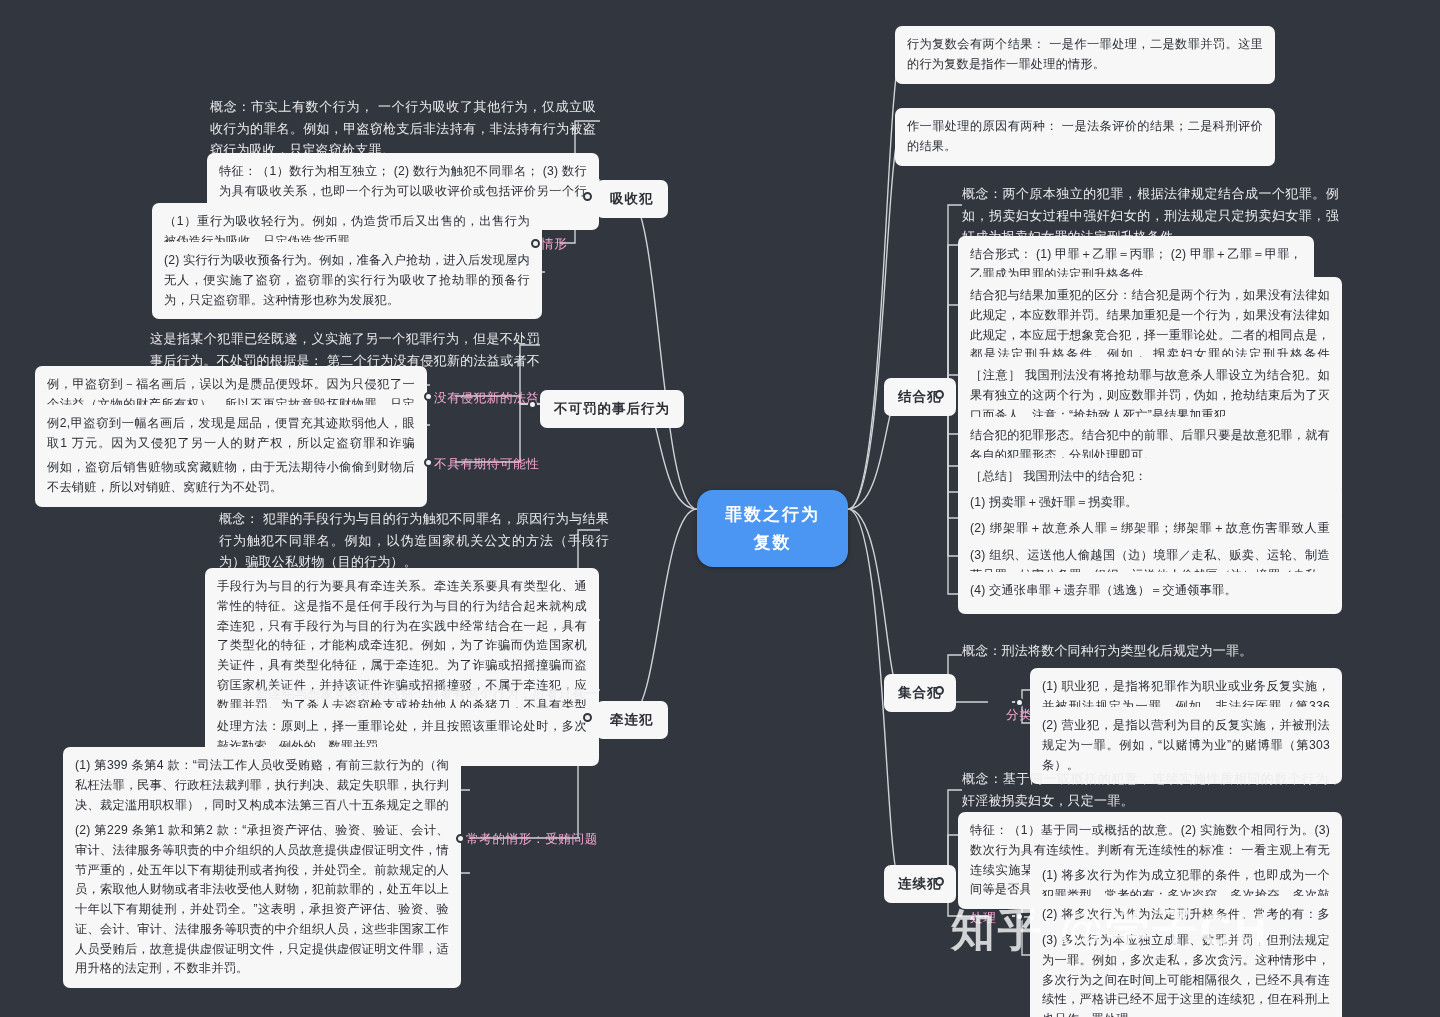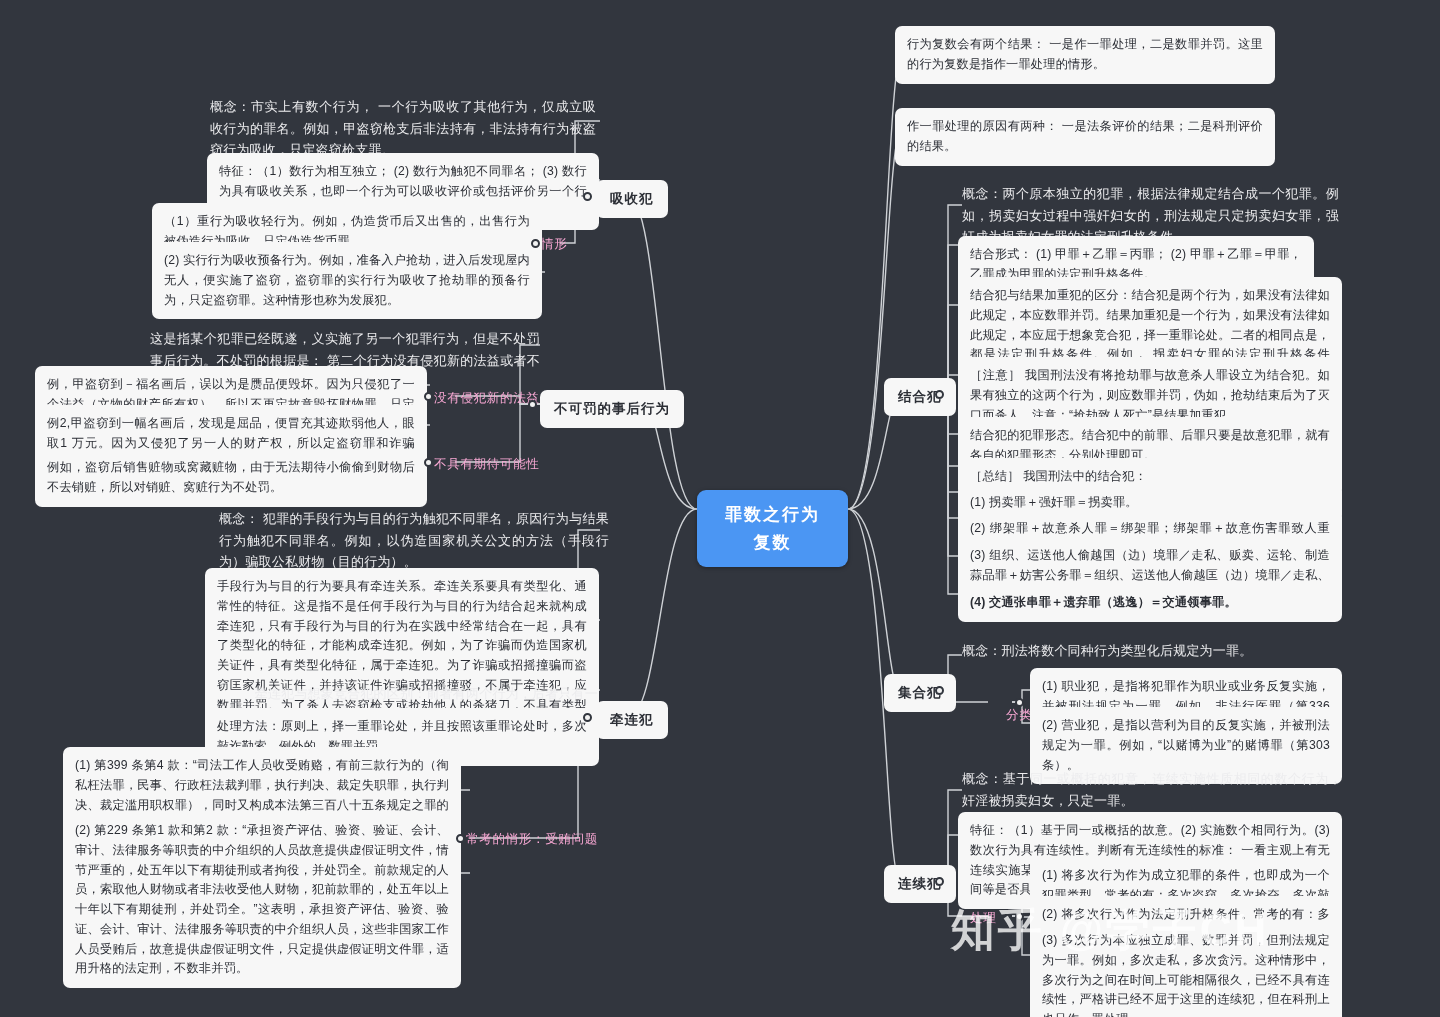--- a/index.html
+++ b/index.html
@@ -29,21 +29,21 @@
     text-align: justify;
     z-index: 3;
   }
   .node.center {
     background: #4b96f3;
     color: #ffffff;
     font-size: 17px;
     font-weight: bold;
     letter-spacing: 2px;
     padding: 11px 22px;
-    border-radius: 9px;
+    border-radius: 16px;
     text-align: center;
     box-shadow: 0 1px 4px rgba(0,0,0,.35);
   }
   .node.branch {
     background: #f7f7f7;
     color: #2c2f36;
     font-size: 13.5px;
     font-weight: bold;
     padding: 8px 14px;
     border-radius: 7px;
@@ -203,21 +203,21 @@
 
   <div class="leafdark" style="left:962px; top:183px; width:377px;">概念：两个原本独立的犯罪，根据法律规定结合成一个犯罪。例如，拐卖妇女过程中强奸妇女的，刑法规定只定拐卖妇女罪，强奸成为拐卖妇女罪的法定刑升格条件。</div>
   <div class="node" style="left:958px; top:236px; width:356px;">结合形式： (1) 甲罪＋乙罪＝丙罪； (2) 甲罪＋乙罪＝甲罪，乙罪成为甲罪的法定刑升格条件。</div>
   <div class="node" style="left:958px; top:277px; width:384px;">结合犯与结果加重犯的区分：结合犯是两个行为，如果没有法律如此规定，本应数罪并罚。结果加重犯是一个行为，如果没有法律如此规定，本应屈于想象竞合犯，择一重罪论处。二者的相同点是，都是法定刑升格条件。例如， 拐卖妇女罪的法定刑升格条件有：“奸淫被拐卖妇女 ”（结合犯）， ” 拐卖罪致人重伤、死亡 ”(结果加重犯）。</div>
   <div class="node" style="left:958px; top:357px; width:384px;">［注意］ 我国刑法没有将抢劫罪与故意杀人罪设立为结合犯。如果有独立的这两个行为，则应数罪并罚，伪如，抢劫结束后为了灭口而杀人。注意：“抢劫致人死亡”是结果加重犯。</div>
   <div class="node" style="left:958px; top:417px; width:384px;">结合犯的犯罪形态。结合犯中的前罪、后罪只要是故意犯罪，就有各自的犯罪形态，分别处理即可。</div>
   <div class="node" style="left:958px; top:458px; width:384px;">［总结］ 我国刑法中的结合犯：</div>
   <div class="node" style="left:958px; top:484px; width:384px;">(1) 拐卖罪＋强奸罪＝拐卖罪。</div>
   <div class="node" style="left:958px; top:510px; width:384px;">(2) 绑架罪＋故意杀人罪＝绑架罪；绑架罪＋故意伤害罪致人重伤、死亡＝绑架罪。</div>
   <div class="node" style="left:958px; top:537px; width:384px;">(3) 组织、运送他人偷越国（边）境罪／走私、贩卖、运轮、制造蒜品罪＋妨害公务罪＝组织、运送他人偷越匡（边）境罪／走私、贩卖、运轮、制造蒜品罪。</div>
-  <div class="node" style="left:958px; top:584px; width:384px;font-weight:bold;">(4) 交通张串罪＋遗弃罪（逃逸）＝交通领事罪。</div>
+  <div class="node" style="left:958px; top:572px; width:384px;">(4) 交通张串罪＋遗弃罪（逃逸）＝交通领事罪。</div>
 
   <div class="node branch" style="left:884px; top:674px;">集合犯</div>
   <span class="dot" style="left:935px; top:686px;"></span>
 
   <div class="leafdark" style="left:962px; top:640px; width:330px;">概念：刑法将数个同种行为类型化后规定为一罪。</div>
   <span class="label" style="left:1006px; top:696px;margin-top:11px;">分类</span>
   <span class="dot" style="left:1015px; top:698px;"></span>
   <div class="node" style="left:1030px; top:668px; width:312px;">(1) 职业犯，是指将犯罪作为职业或业务反复实施，并被刑法规定为一罪。例如，非法行医罪（第336 条）。</div>
   <div class="node" style="left:1030px; top:707px; width:312px;">(2) 营业犯，是指以营利为目的反复实施，并被刑法规定为一罪。例如，“以赌博为业”的赌博罪（第303 条）。</div>
 

